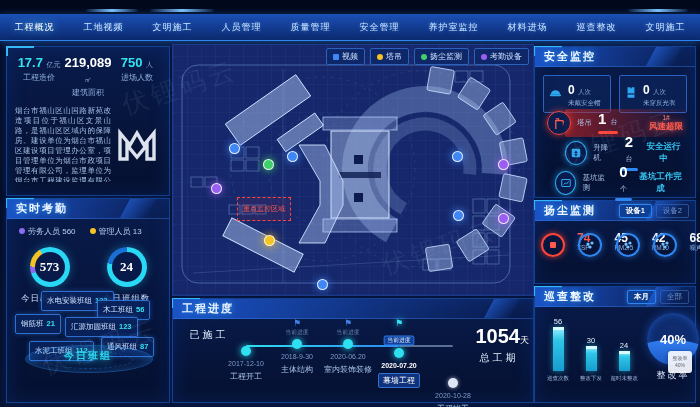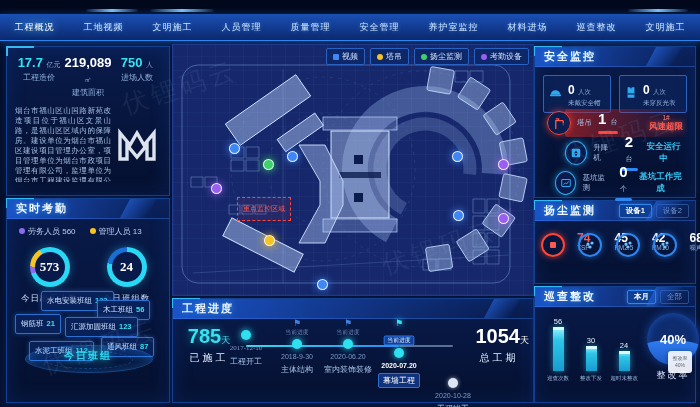--- a/index.html
+++ b/index.html
@@ -319,31 +319,30 @@
         <div class="marker" style="left: 91px; top: 190px; background: rgb(245, 195, 36); box-shadow: rgb(245, 195, 36) 0px 0px 8px;"></div>
       </div>
     <div class="redzone" style="left:64px;top:152px;width:52px;height:22px;">重点监控区域</div>
   </div>
 
   <section class="panel" style="left:172px;top:298px;width:360px;height:103px;">
     <div class="phead">
       <span class="ptitle">工程进度</span>
     </div>
     <div class="prog-big" style="left:8px;top:26px;width:56px;">
-      <div class="prog-num cyan"><span>785</span><span class="prog-unit">天</span></div>
       <div class="prog-cap">已施工</div>
     </div>
     <div class="prog-big" style="left:296px;top:26px;width:60px;">
       <div class="prog-num white"><span>1054</span><span class="prog-unit">天</span></div>
       <div class="prog-cap">总工期</div>
     </div>
     <div class="tl-line" style="left:73px;top:46px;width:153px;background:linear-gradient(90deg,#2ee0f0,#2e86f0);"></div>
     <div class="tl-line" style="left:226px;top:46px;width:54px;background:#5a6f96;"></div>
     <div id="timeline">
-        <div class="ms done" style="left: 41px; top: 12px; font-family: Liberation Serif, serif;">
+        <div class="ms done" style="left: 41px; top: 28px;">
           <div style="height: 17px;"></div>
           <div class="ms-dot"></div>
           <div class="ms-date">2017-12-10</div>
           <div class="ms-lab">工程开工</div>
         </div>
         <div class="ms done" style="left: 92px; top: 20px;">
           <div class="ms-flag">⚑</div>
           <div class="ms-cap">当前进度</div>
           <div class="ms-dot"></div>
           <div class="ms-date">2018-9-30</div>

